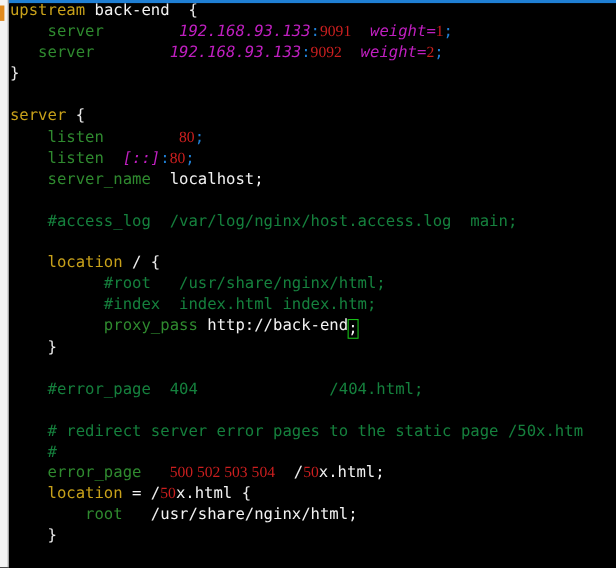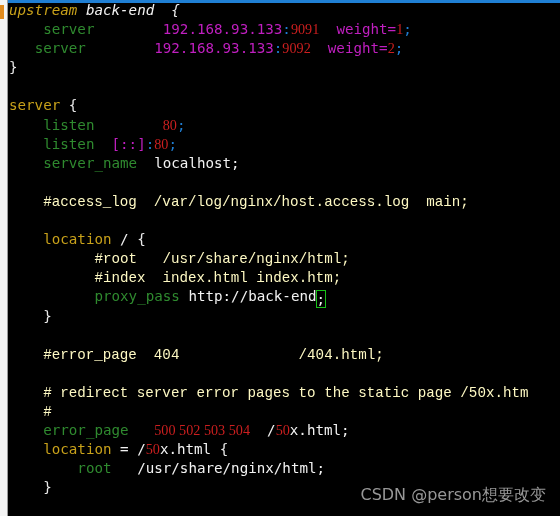--- a/index.html
+++ b/index.html
@@ -73,30 +73,30 @@
     white-space: pre;
     color: #e6e6e6;
   }
 
   .ln {
     display: block;
     height: 19.1px;
     white-space: pre;
   }
   
-  .ln:first-child { margin-top: -2px; font-style: italic; }
+  .ln:first-child { margin-top: -2px; }
 
   
   .t-kw       { color: #c8a11a; }  
   .t-dir      { color: #2f8a2f; }  
   .t-plain    { color: #f2f2f2; }  
-  .t-ip       { color: #c01fc0; }  
+  .t-ip       { color: #c01fc0; font-style: italic; }  
   .t-num      { color: #cc1f1f; font-family: Liberation Serif, serif; }  
   .t-punct    { color: #1f7fd4; }  
-  .t-comment  { color: #fef9c3; font-family: Liberation Mono, monospace; }  
+  .t-comment  { color: #15803d; }  
   .t-brace    { color: #e8e8e8; }
 
   
   .cursor-box {
     display: inline-block;
     border: 1px solid #18c018;
     box-sizing: border-box;
     padding: 0 0px;
     margin: 0 -1px;
     color: #f2f2f2;
@@ -126,15 +126,14 @@
   <div id="left-gutter">
     <div id="gutter-mark"></div>
   </div>
 
   <div id="top-rule"></div>
 
   <div id="code-surface">
     <pre id="code"><span class="ln"><span class="t-kw">upstream</span> <span class="t-plain">back-end</span>  <span class="t-brace">{</span></span><span class="ln">    <span class="t-dir">server</span>        <span class="t-ip">192.168.93.133</span><span class="t-punct">:</span><span class="t-num">9091</span>  <span class="t-ip">weight=</span><span class="t-num">1</span><span class="t-punct">;</span></span><span class="ln">   <span class="t-dir">server</span>        <span class="t-ip">192.168.93.133</span><span class="t-punct">:</span><span class="t-num">9092</span>  <span class="t-ip">weight=</span><span class="t-num">2</span><span class="t-punct">;</span></span><span class="ln"><span class="t-brace">}</span></span><span class="ln"> </span><span class="ln"><span class="t-kw">server</span> <span class="t-brace">{</span></span><span class="ln">    <span class="t-dir">listen</span>        <span class="t-num">80</span><span class="t-punct">;</span></span><span class="ln">    <span class="t-dir">listen</span>  <span class="t-ip">[::]</span><span class="t-punct">:</span><span class="t-num">80</span><span class="t-punct">;</span></span><span class="ln">    <span class="t-dir">server_name</span>  <span class="t-plain">localhost;</span></span><span class="ln"> </span><span class="ln">    <span class="t-comment">#access_log  /var/log/nginx/host.access.log  main;</span></span><span class="ln"> </span><span class="ln">    <span class="t-kw">location</span> <span class="t-plain">/</span> <span class="t-brace">{</span></span><span class="ln">          <span class="t-comment">#root   /usr/share/nginx/html;</span></span><span class="ln">          <span class="t-comment">#index  index.html index.htm;</span></span><span class="ln">          <span class="t-dir">proxy_pass</span> <span class="t-plain">http://back-end</span><span class="cursor-box">;</span></span><span class="ln">    <span class="t-brace">}</span></span><span class="ln"> </span><span class="ln">    <span class="t-comment">#error_page  404              /404.html;</span></span><span class="ln"> </span><span class="ln">    <span class="t-comment"># redirect server error pages to the static page /50x.htm</span></span><span class="ln">    <span class="t-comment">#</span></span><span class="ln">    <span class="t-dir">error_page</span>   <span class="t-num">500 502 503 504</span>  <span class="t-plain">/</span><span class="t-num">50</span><span class="t-plain">x.html;</span></span><span class="ln">    <span class="t-kw">location</span> <span class="t-plain">=</span> <span class="t-plain">/</span><span class="t-num">50</span><span class="t-plain">x.html</span> <span class="t-brace">{</span></span><span class="ln">        <span class="t-dir">root</span>   <span class="t-plain">/usr/share/nginx/html;</span></span><span class="ln">    <span class="t-brace">}</span></span></pre>
   </div>
 
-  <div id="watermark">CSDN @person想要改变</div>
 
 </div>
 
 </body></html>

